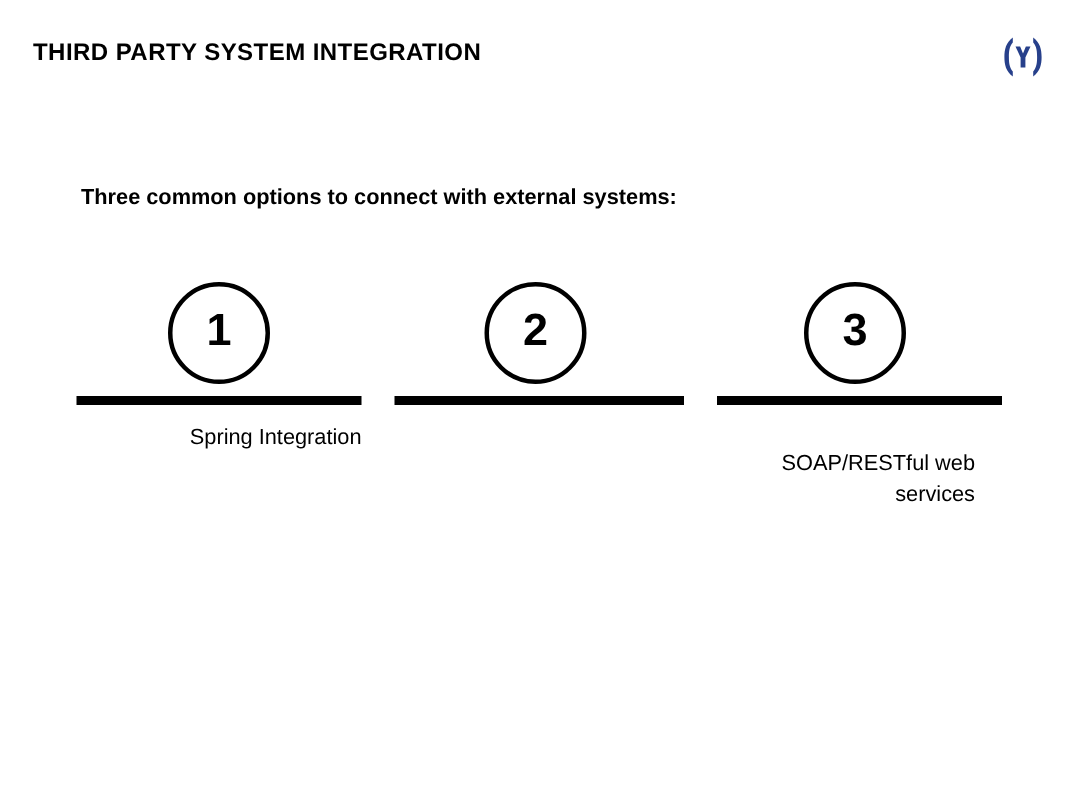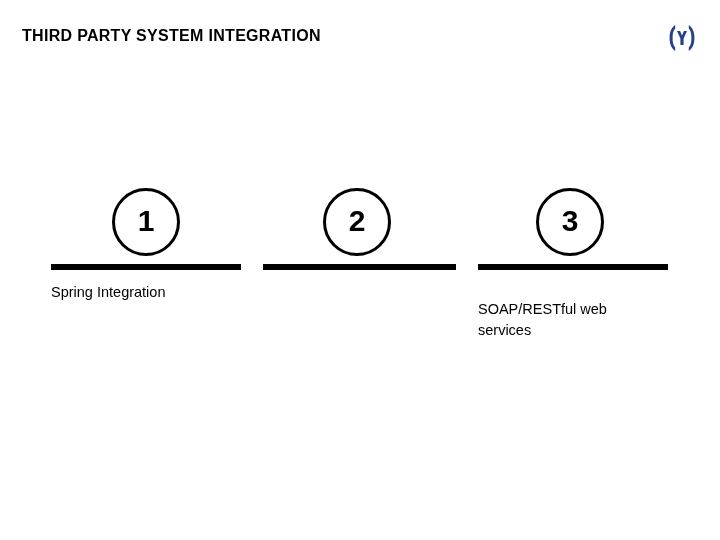--- a/index.html
+++ b/index.html
@@ -98,20 +98,21 @@
     background: #000000;
     margin-top: 8px;
   }
 
   .option-label {
     margin-top: 12px;
     font-size: 14.5px;
     font-weight: normal;
     line-height: 1.45;
     color: #000000;
+    text-align: right;
   }
   .option-1 .option-label,
   .option-2 .option-label { white-space: nowrap; }
   .option-3 .option-label { max-width: 172px; margin-top: 29px; }
 </style>
 </head>
 <body>
 
 <div class="slide">
 
@@ -124,20 +125,21 @@
                L11.2 27.6 C8.9 25.0 8.6 21.6 8.6 18.0 C8.6 14.4 8.9 11.0 11.2 8.4 Z" fill="#27408B"></path>
 
       <path d="M24.8 5.0 C29.4 8.4 30.4 13.0 30.4 18.0 C30.4 23.0 29.4 27.6 24.8 31.0
                L24.8 27.6 C27.1 25.0 27.4 21.6 27.4 18.0 C27.4 14.4 27.1 11.0 24.8 8.4 Z" fill="#27408B"></path>
 
       <path d="M13.0 11.0 L16.1 11.0 L18.0 15.6 L19.9 11.0 L23.0 11.0
                L19.6 18.4 L19.6 25.0 L16.4 25.0 L16.4 18.4 Z" fill="#27408B"></path>
     </svg>
   </div>
 
+  <div class="subtitle">Three common options to connect with external systems:</div>
 
   <div class="options">
 
     <div class="option option-1">
       <div class="option-circle">
         <span class="option-number">1</span>
       </div>
       <div class="option-rule"></div>
       <div class="option-label">Spring Integration</div>
     </div>

